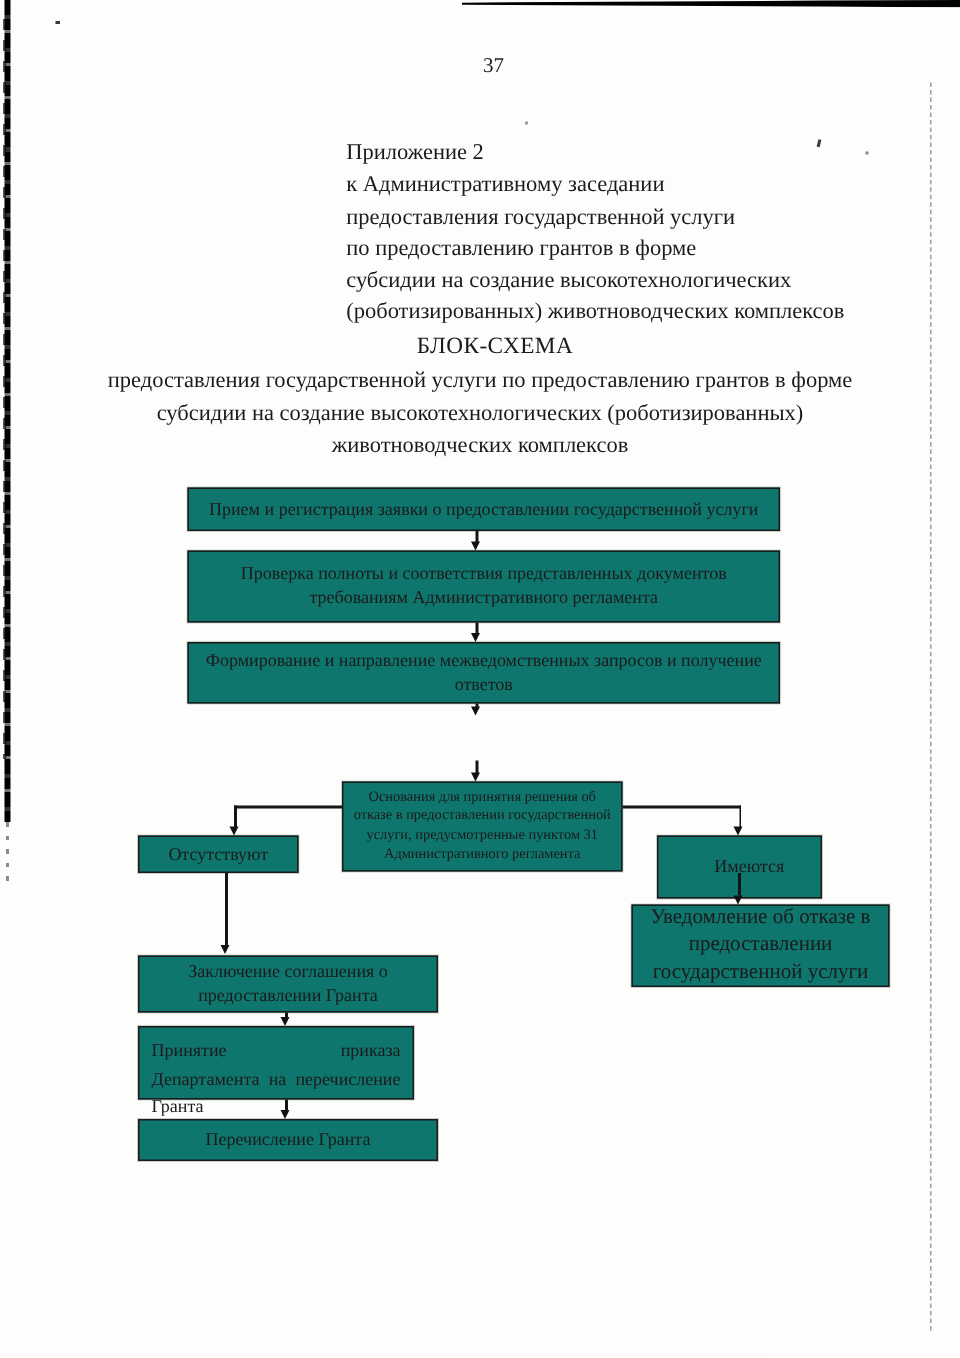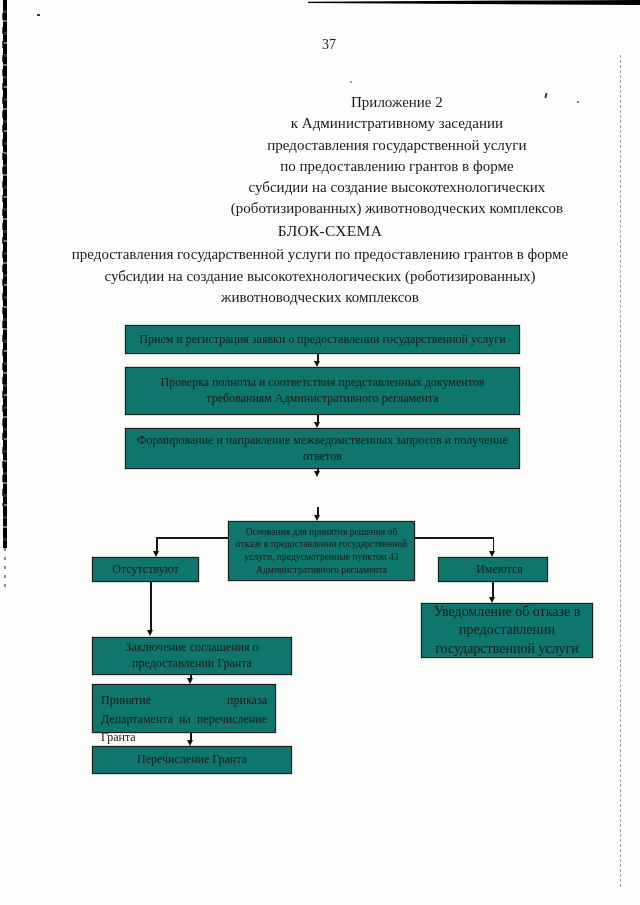--- a/index.html
+++ b/index.html
@@ -1,21 +1,21 @@
 <!DOCTYPE html>
 <html><head>
 <meta charset="utf-8">
 <style>
   html,body{margin:0;padding:0;background:#ffffff;}
   .page{
     position:relative;width:640px;height:905px;background:#fdfdfc;overflow:hidden;
     font-family:"Liberation Serif","DejaVu Serif",serif;color:#1a1a1a;
   }
   .pagenum{position:absolute;left:296px;top:37px;width:40px;text-align:right;font-size:14px;}
-  .header{position:absolute;right:77px;top:92px;text-align:center;font-size:15px;line-height:21.3px;white-space:nowrap;}
+  .header{position:absolute;right:77px;top:92px;text-align:left;font-size:15px;line-height:21.3px;white-space:nowrap;}
   .title-heading{position:absolute;left:90px;top:222px;width:480px;text-align:center;font-size:15.5px;letter-spacing:.3px;}
   .title-sub{position:absolute;left:65px;top:244px;width:510px;text-align:center;font-size:15px;line-height:21.5px;}
   .box{
     position:absolute;box-sizing:border-box;border:1.3px solid #1b1b1b;background:#0f766e;
     display:flex;align-items:center;justify-content:center;text-align:center;
     font-size:12px;line-height:1.3;padding:2px 5px;
     box-shadow:0 0 0 .6px rgba(40,40,40,.25);
   }
   .box.small{font-size:9.6px;line-height:12.6px;padding:2px 3px;}
   .box.justify{display:block;text-align:justify;padding:6px 8px 0 8px;line-height:1.55;}
@@ -63,25 +63,25 @@
   <div class="title-heading">БЛОК-СХЕМА</div>
   <div class="title-sub">предоставления государственной услуги по предоставлению грантов в форме субсидии на создание высокотехнологических (роботизированных) животноводческих комплексов</div>
 
   <div class="box" style="left:125px;top:325px;width:395px;height:29px;">Прием и регистрация заявки о предоставлении государственной услуги</div>
 
   <div class="box" style="left:125px;top:367px;width:395px;height:48px;">Проверка полноты и соответствия представленных документов требованиям Административного регламента</div>
 
   <div class="box" style="left:125px;top:428px;width:395px;height:41px;">Формирование и направление межведомственных запросов и получение ответов</div>
 
 
-  <div class="box small" style="left:228px;top:521px;width:187px;height:60px;">Основания для принятия решения об отказе в предоставлении государственной услуги, предусмотренные пунктом 43 Административного регламента</div>
+  <div class="box small" style="left:228px;top:521px;width:187px;height:60px;">Основания для принятия решения об отказе в предоставлении государственной услуги, предусмотренные пунктом 31 Административного регламента</div>
 
   <div class="box" style="left:92px;top:557px;width:107px;height:25px;">Отсутствуют</div>
 
-  <div class="box" style="left:438px;top:557px;width:110px;height:25px;padding-left:18px;">Имеются</div>
+  <div class="box" style="left:438px;top:557px;width:110px;height:42px;padding-left:18px;">Имеются</div>
 
   <div class="box" style="left:421px;top:603px;width:172px;height:55px;font-size:14px;">Уведомление об отказе в предоставлении государственной услуги</div>
 
   <div class="box" style="left:92px;top:637px;width:200px;height:38px;">Заключение соглашения о предоставлении Гранта</div>
 
   <div class="box justify" style="left:92px;top:684px;width:184px;height:49px;">Принятие приказа Департамента на перечисление Гранта</div>
 
   <div class="box" style="left:92px;top:746px;width:200px;height:28px;">Перечисление Гранта</div>
 
   <div class="ln-v" style="left:317px;top:354px;height:8px;"></div>

